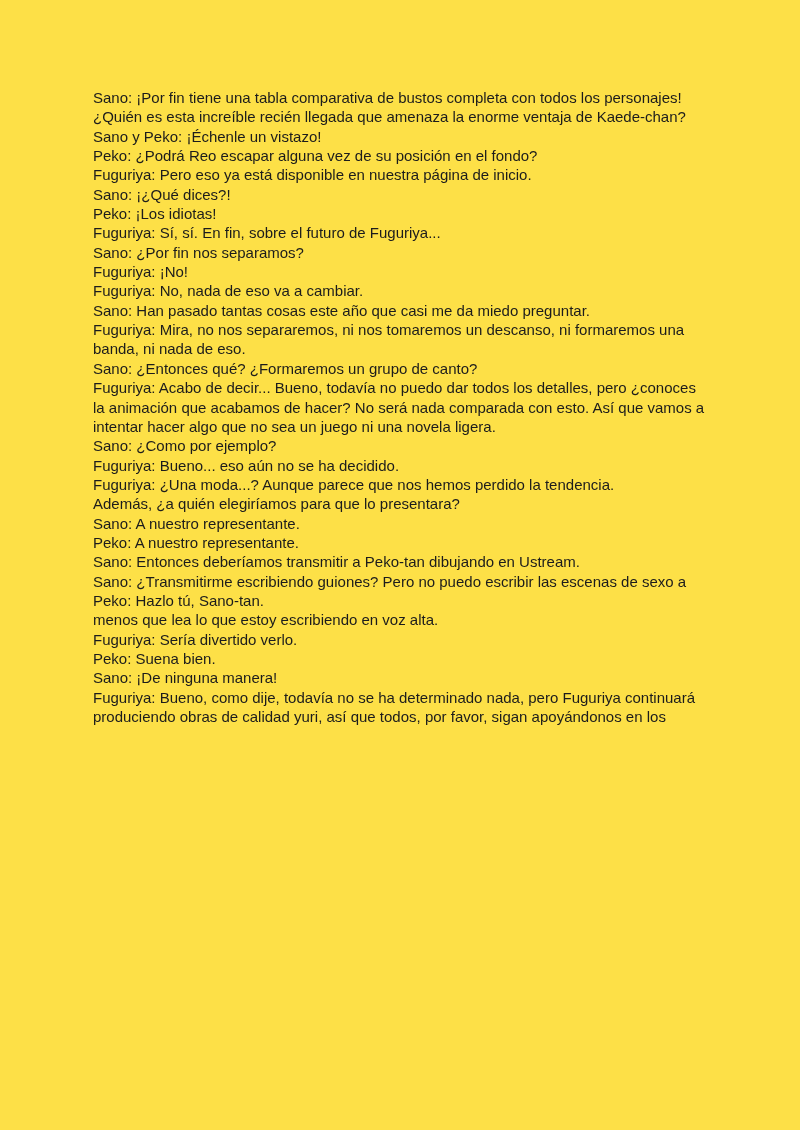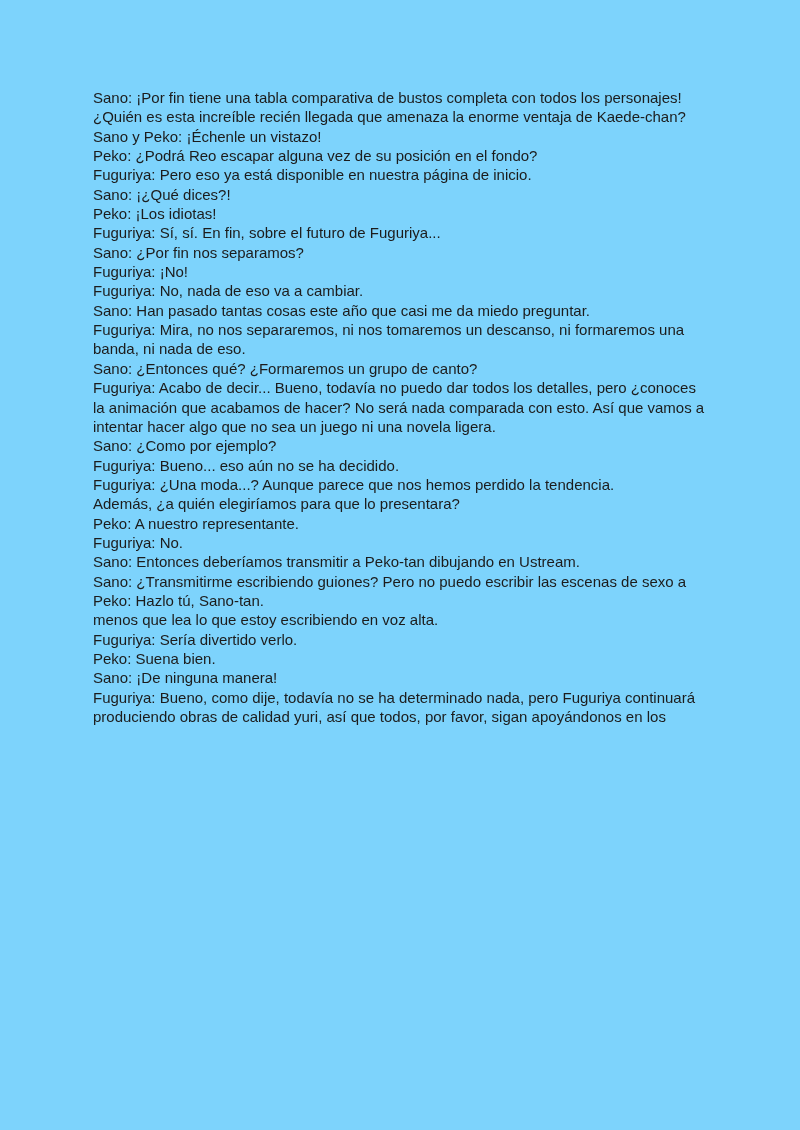--- a/index.html
+++ b/index.html
@@ -4,21 +4,21 @@
 <style>
   html, body {
     margin: 0;
     padding: 0;
     background: #ffffff;
   }
   .page {
     position: relative;
     width: 800px;
     height: 1130px;
-    background: #7dd3fc;
+    background: #fde047;
     overflow: hidden;
     font-family: "Liberation Sans", "DejaVu Sans", sans-serif;
   }
   .text-block {
     position: absolute;
     left: 93px;
     top: 88px;
     width: 660px;
   }
   .line {
@@ -49,22 +49,22 @@
       <div class="line">Fuguriya: Mira, no nos separaremos, ni nos tomaremos un descanso, ni formaremos una</div>
       <div class="line">banda, ni nada de eso.</div>
       <div class="line">Sano: ¿Entonces qué? ¿Formaremos un grupo de canto?</div>
       <div class="line">Fuguriya: Acabo de decir... Bueno, todavía no puedo dar todos los detalles, pero ¿conoces</div>
       <div class="line">la animación que acabamos de hacer? No será nada comparada con esto. Así que vamos a</div>
       <div class="line">intentar hacer algo que no sea un juego ni una novela ligera.</div>
       <div class="line">Sano: ¿Como por ejemplo?</div>
       <div class="line">Fuguriya: Bueno... eso aún no se ha decidido.</div>
       <div class="line">Fuguriya: ¿Una moda...? Aunque parece que nos hemos perdido la tendencia.</div>
       <div class="line">Además, ¿a quién elegiríamos para que lo presentara?</div>
+      <div class="line">Sano: A nuestro representante.</div>
       <div class="line">Peko: A nuestro representante.</div>
-      <div class="line">Fuguriya: No.</div>
       <div class="line">Sano: Entonces deberíamos transmitir a Peko-tan dibujando en Ustream.</div>
       <div class="line">Sano: ¿Transmitirme escribiendo guiones? Pero no puedo escribir las escenas de sexo a</div>
       <div class="line">Peko: Hazlo tú, Sano-tan.</div>
       <div class="line">menos que lea lo que estoy escribiendo en voz alta.</div>
       <div class="line">Fuguriya: Sería divertido verlo.</div>
       <div class="line">Peko: Suena bien.</div>
       <div class="line">Sano: ¡De ninguna manera!</div>
       <div class="line">Fuguriya: Bueno, como dije, todavía no se ha determinado nada, pero Fuguriya continuará</div>
       <div class="line">produciendo obras de calidad yuri, así que todos, por favor, sigan apoyándonos en los</div>
     </div>

